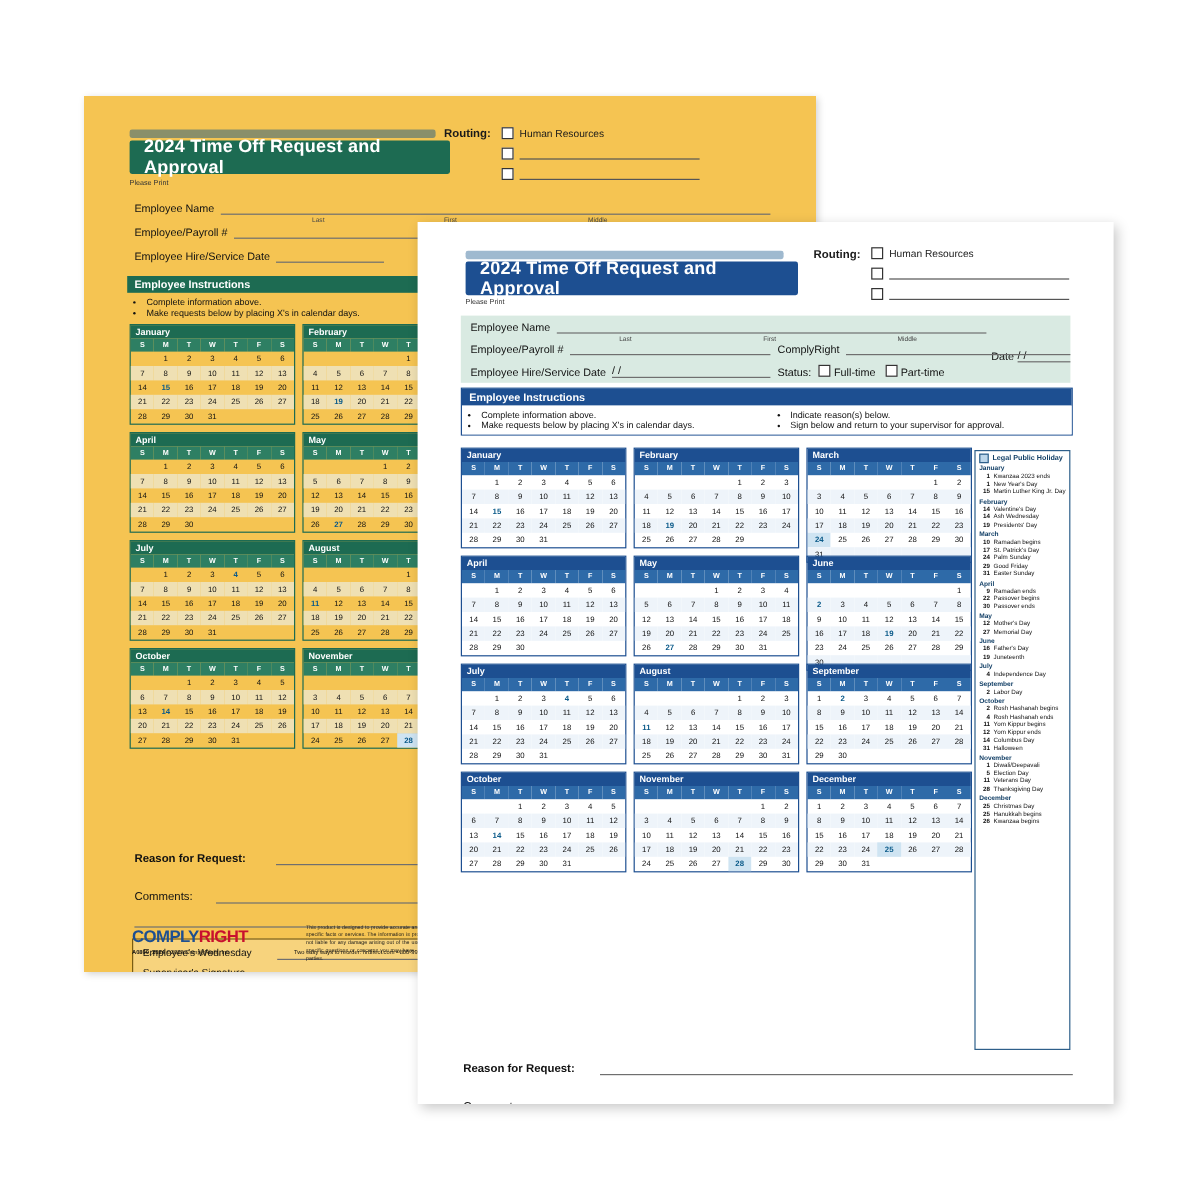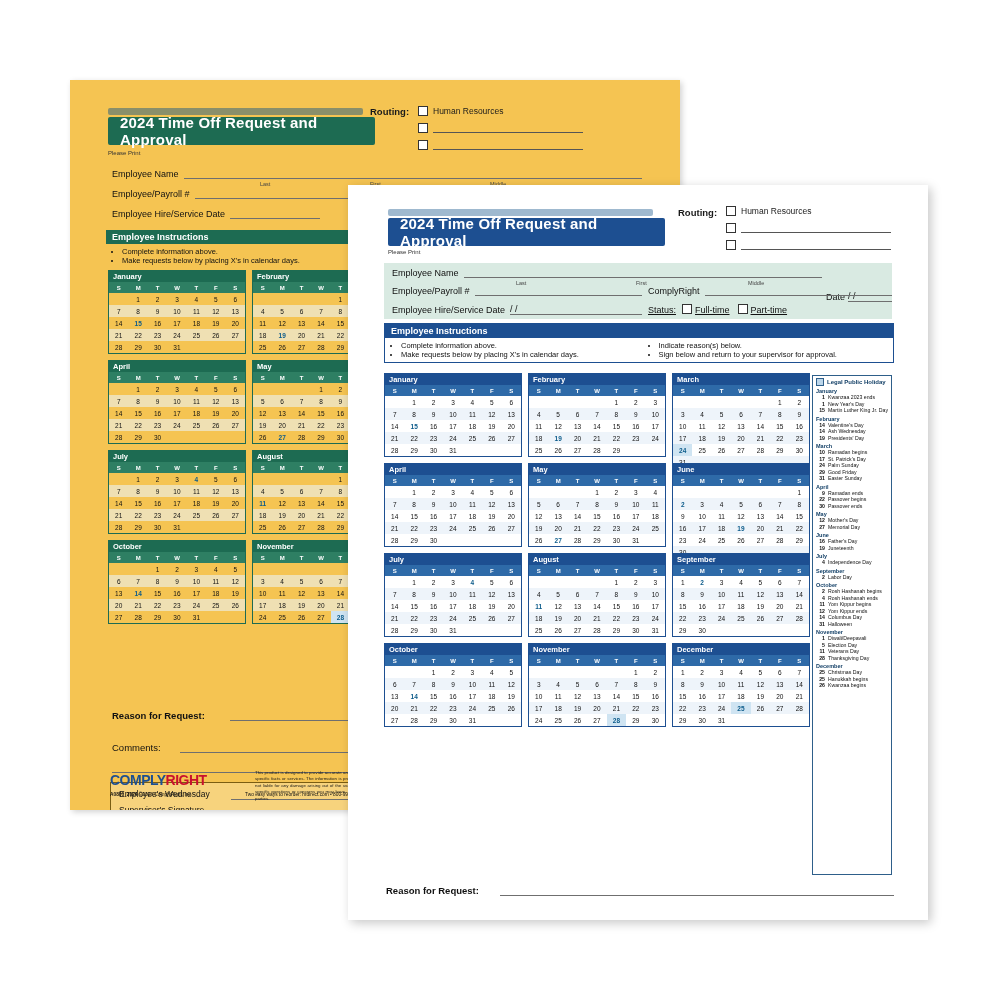--- a/index.html
+++ b/index.html
@@ -993,21 +993,21 @@
   </div>
   <div class="fieldrow" style="left:300px;top:100px;width:244px;">
     <span class="lbl">ComplyRight</span>
     <span class="fieldline" style="flex:1;margin-left:5px;"></span>
   </div>
 
   <div class="fieldrow" style="left:44px;top:119px;width:250px;">
     <span class="lbl">Employee Hire/Service Date</span>
     <span class="fieldline" style="flex:1;margin-left:5px;">/        /</span>
   </div>
-  <div class="fieldrow" style="left:300px;top:119px;width:244px;text-decoration:underline;">
+  <div class="fieldrow" style="left:300px;top:119px;width:244px;">
     <span class="lbl">Status:</span>
     <span class="cbx" style="margin:0 3px 1px 6px;"></span>
     <span>Full-time</span>
     <span class="cbx" style="margin:0 3px 1px 8px;"></span>
     <span>Part-time</span>
   </div>
 
   <div class="instr" style="left:36px;top:138px;width:508px;border:1px solid #1d4f91;">
     <div class="hdr" style="background:#1d4f91;">Employee Instructions</div>
     <div class="body" style="background:#fff;">

